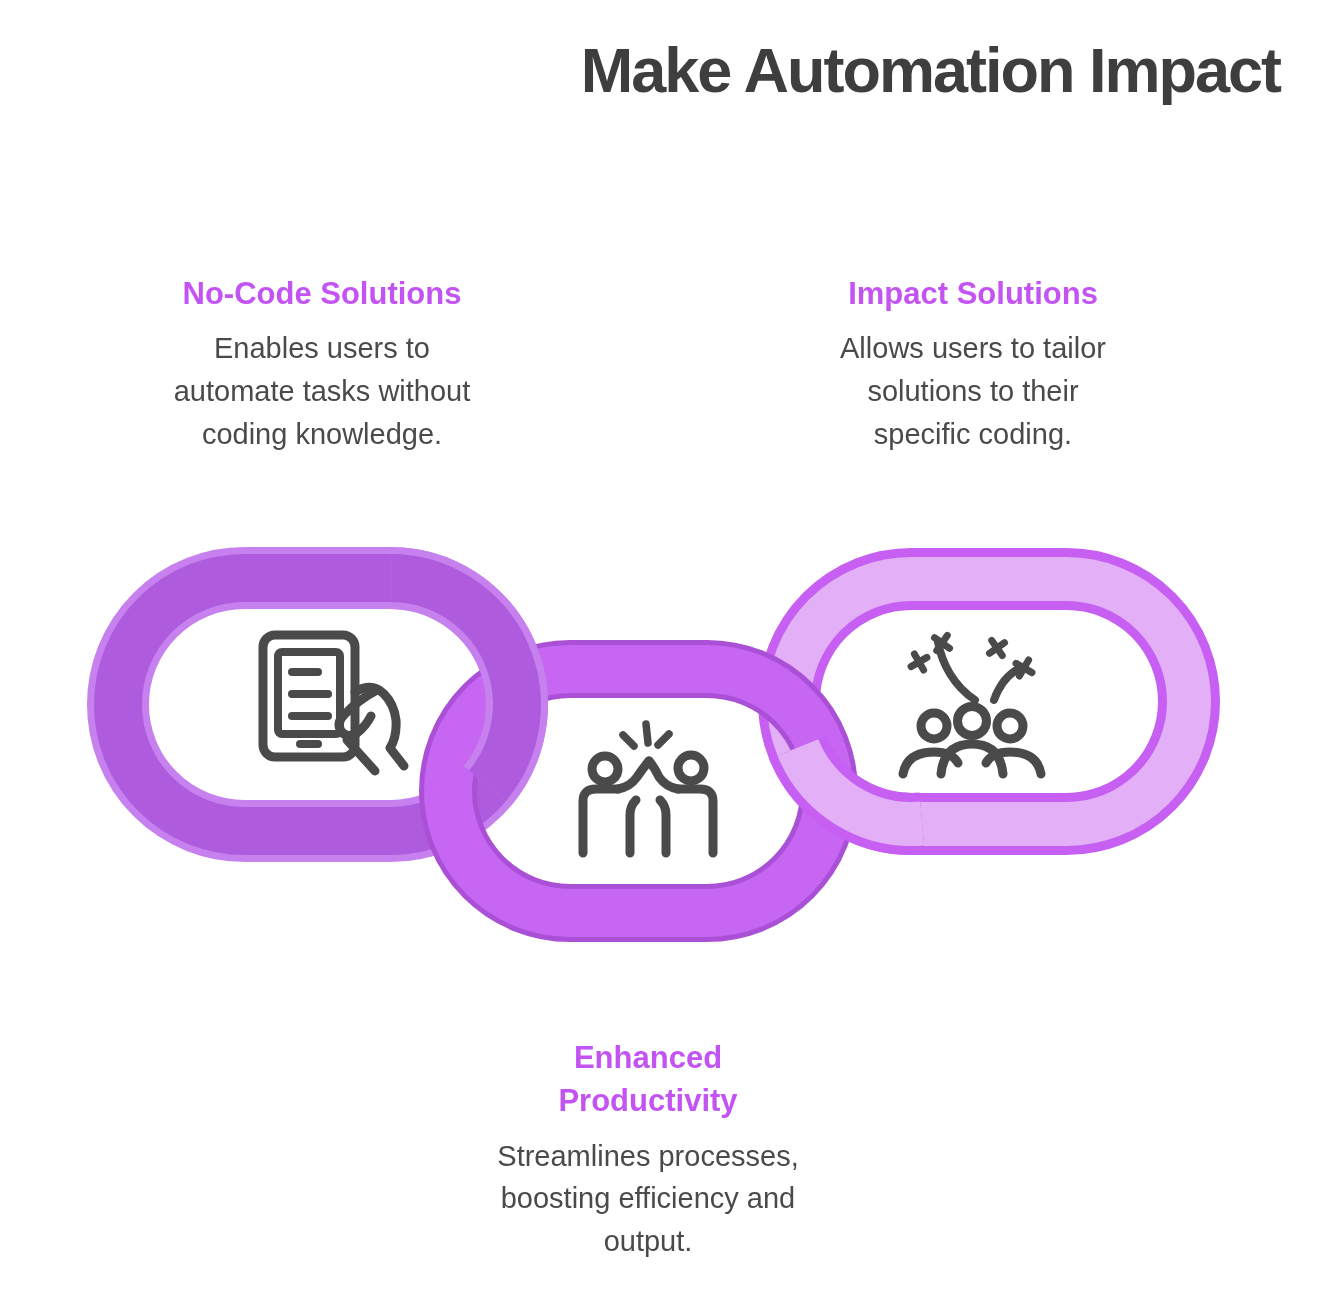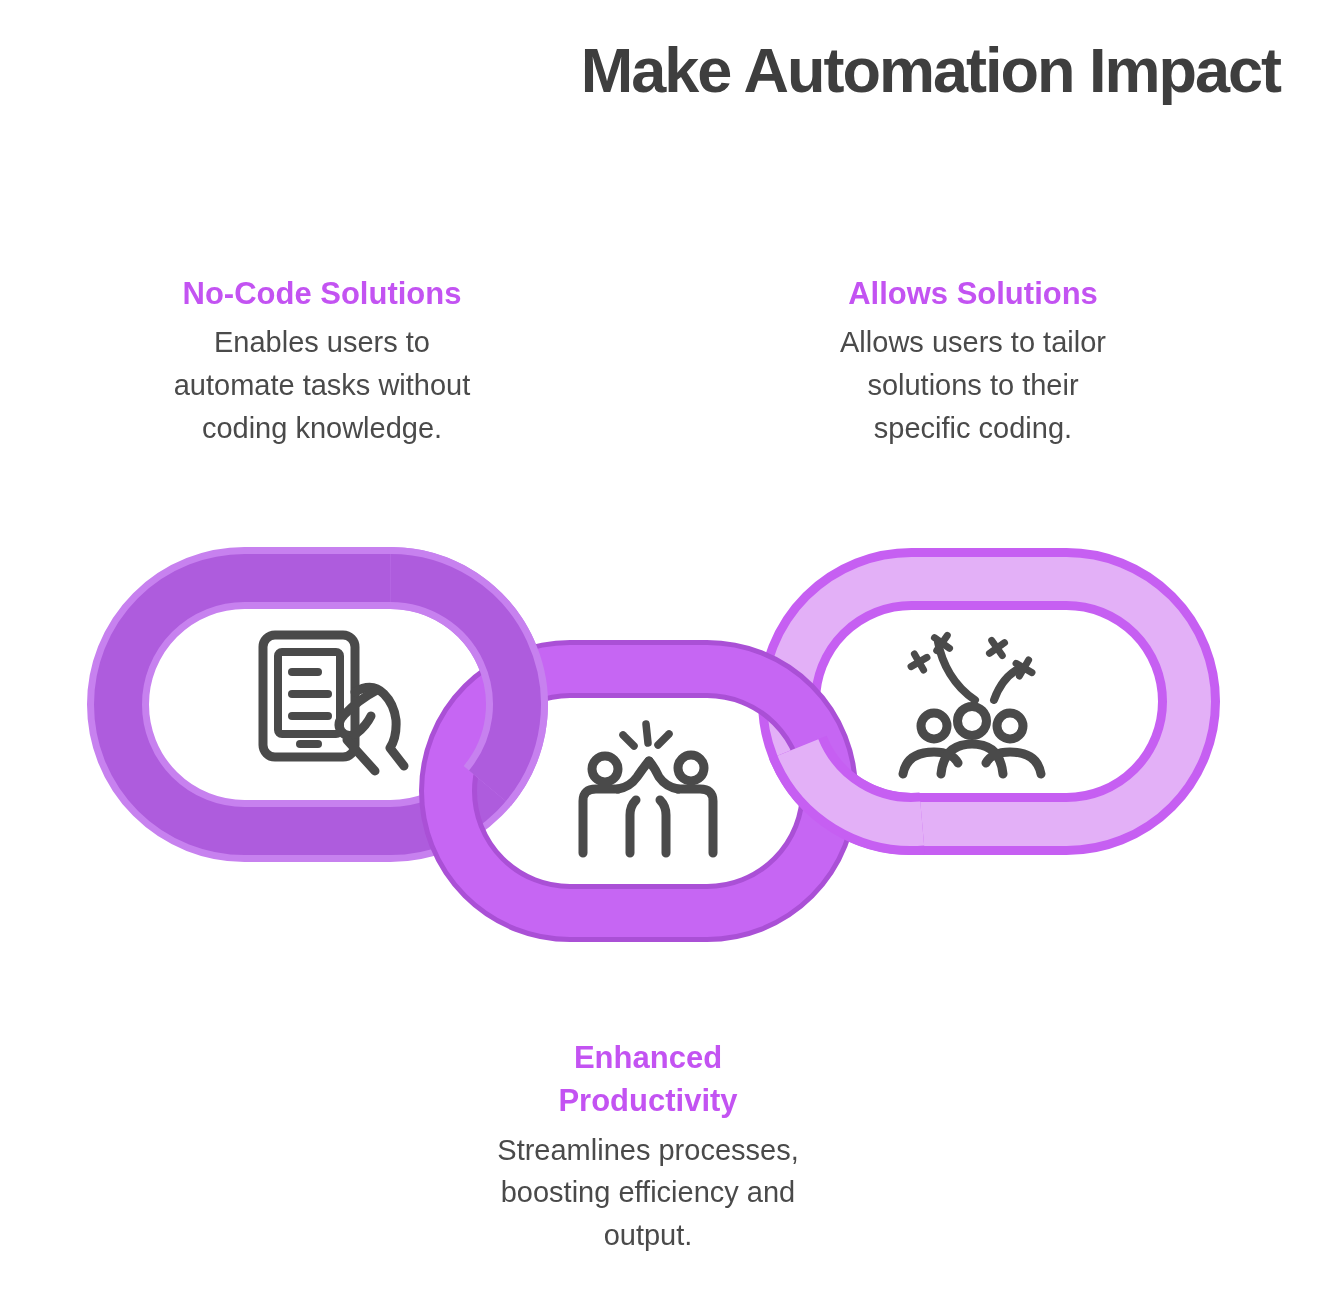--- a/index.html
+++ b/index.html
@@ -28,21 +28,21 @@
     font-size:63px;font-weight:bold;letter-spacing:-2px;
     color:var(--title-text);
   }
   .feature{position:absolute;text-align:center;}
   .feature-heading{
     font-size:31px;font-weight:bold;
     color:var(--heading-purple);
     line-height:1.4;white-space:pre-line;
   }
   .feature-body{
-    margin-top:6px;
+    margin-top:12px;
     font-size:29px;color:var(--body-text);
     line-height:1.47;white-space:pre-line;
   }
   .f-left{left:92px;top:272px;width:460px;}
   .f-right{left:748px;top:272px;width:450px;}
   .f-bottom{left:448px;top:1036px;width:400px;}
   .chain-svg{position:absolute;left:0;top:0;}
   .ring-stroke{fill:none;}
   .l-rim{stroke:var(--link-left-rim);stroke-width:62;}
   .l-body{stroke:var(--link-left-body);stroke-width:48;}
@@ -64,21 +64,21 @@
   <div class="title">Make Automation Impact</div>
 
   <div class="feature f-left">
     <div class="feature-heading">No-Code Solutions</div>
     <div class="feature-body">Enables users to
 automate tasks without
 coding knowledge.</div>
   </div>
 
   <div class="feature f-right">
-    <div class="feature-heading">Allows Solutions</div>
+    <div class="feature-heading">Impact Solutions</div>
     <div class="feature-body">Allows users to tailor
 solutions to their
 specific coding.</div>
   </div>
 
   <div class="feature f-bottom">
     <div class="feature-heading">Enhanced
 Productivity</div>
     <div class="feature-body">Streamlines processes,
 boosting efficiency and

